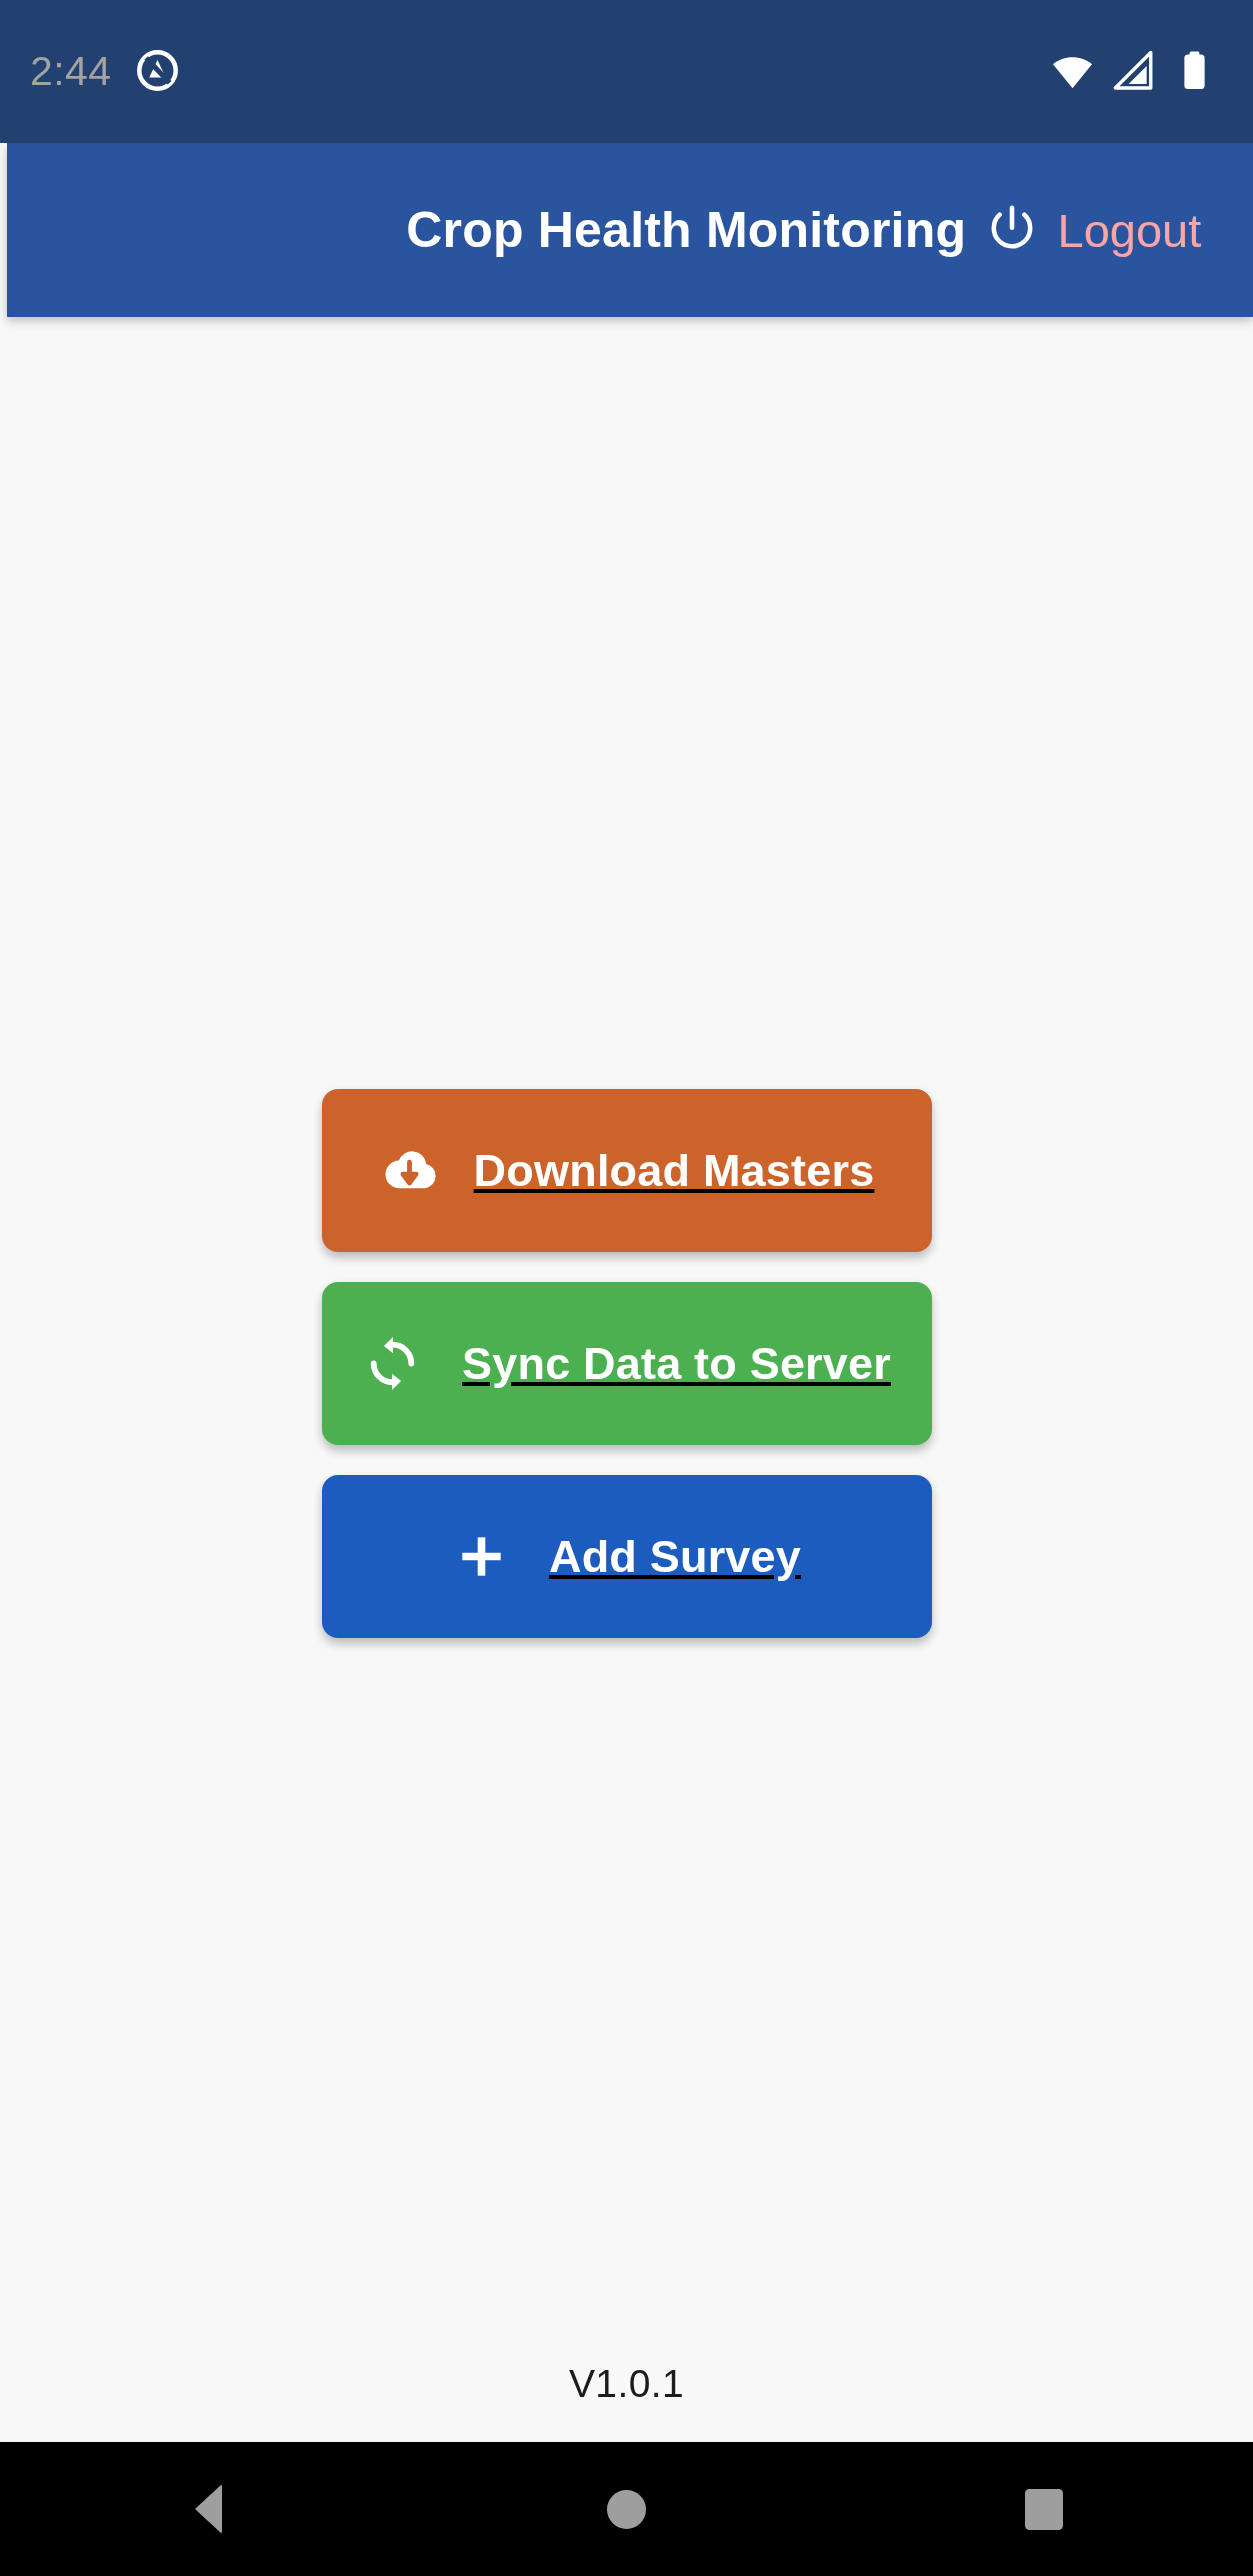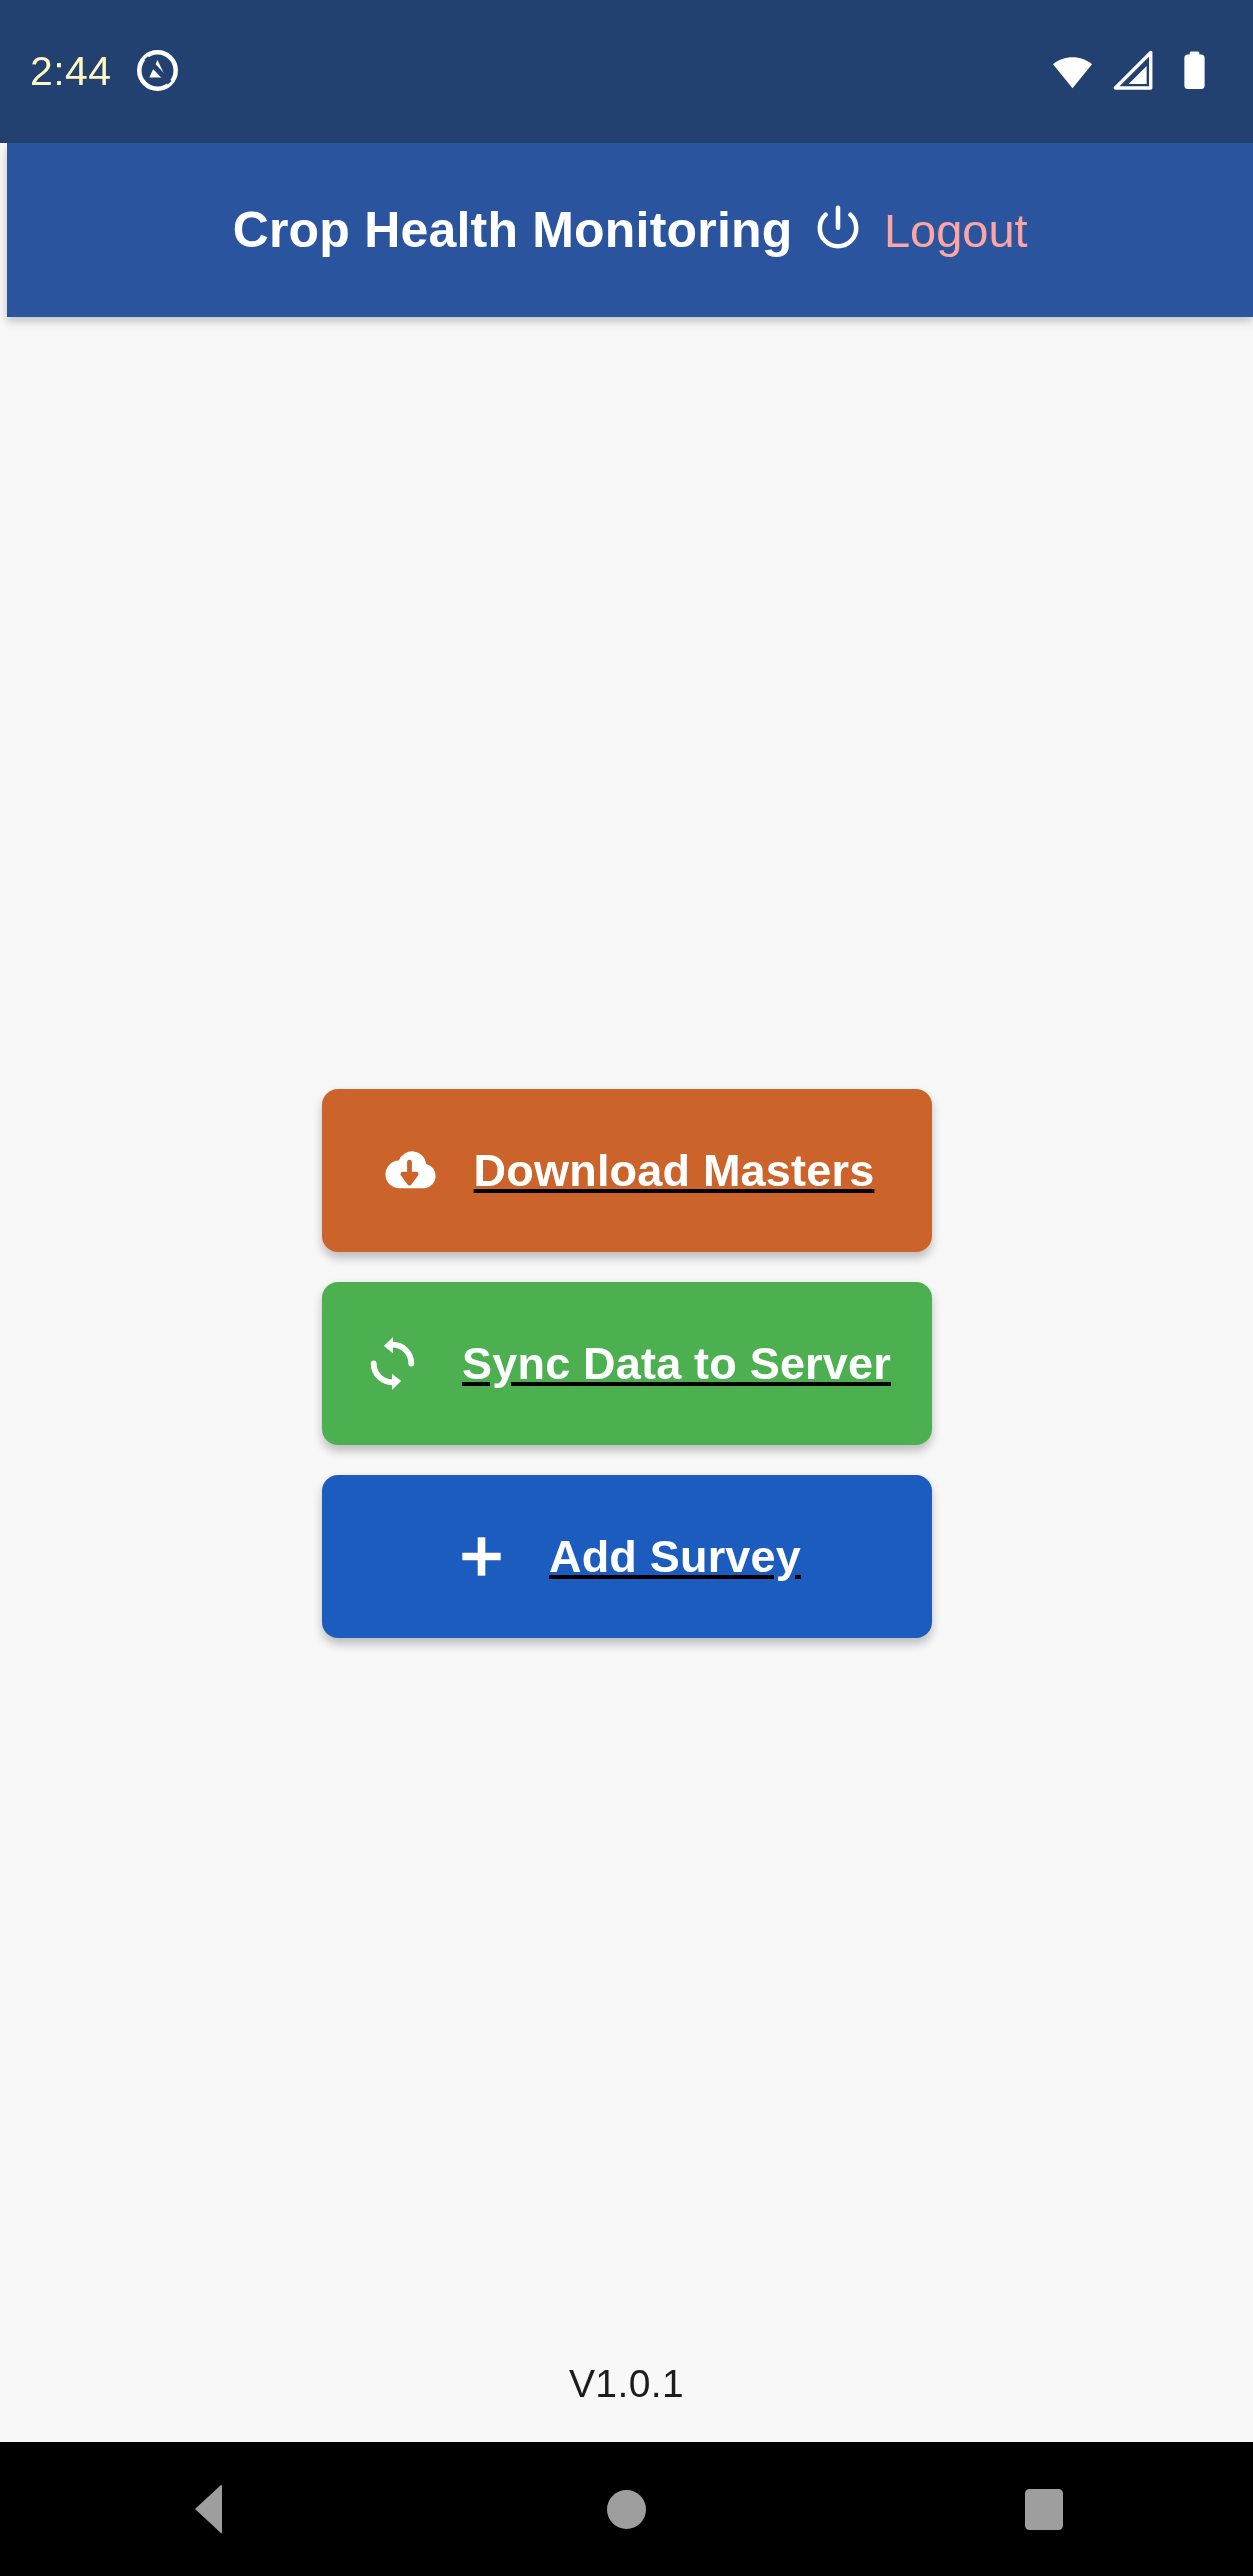--- a/index.html
+++ b/index.html
@@ -33,39 +33,39 @@
     justify-content:space-between;
     padding:0 36px 0 30px;
     flex:0 0 auto;
   }
   .status-left {
     display:flex;
     align-items:center;
     gap:23px;
   }
   .status-time {
-    color:#fef9c3;
+    color:#a3a3a3;
     font-size:41px;
     letter-spacing:0.4px;
     line-height:1;
   }
   .status-right {
     display:flex;
     align-items:center;
     gap:16px;
   }
   .status-icon { display:block; }
 
   
   .app-bar {
     height:174px;
     background:#2a559e;
     display:flex;
     align-items:center;
-    justify-content:center;
+    justify-content:flex-end;
     padding:0 32px 0 52px;
     flex:0 0 auto;
     box-shadow:0 4.5px 9px rgba(0,0,0,0.22);
     position:relative;
     z-index:5;
     margin-left:7px;
   }
   .app-title {
     color:#ffffff;
     font-size:50px;

